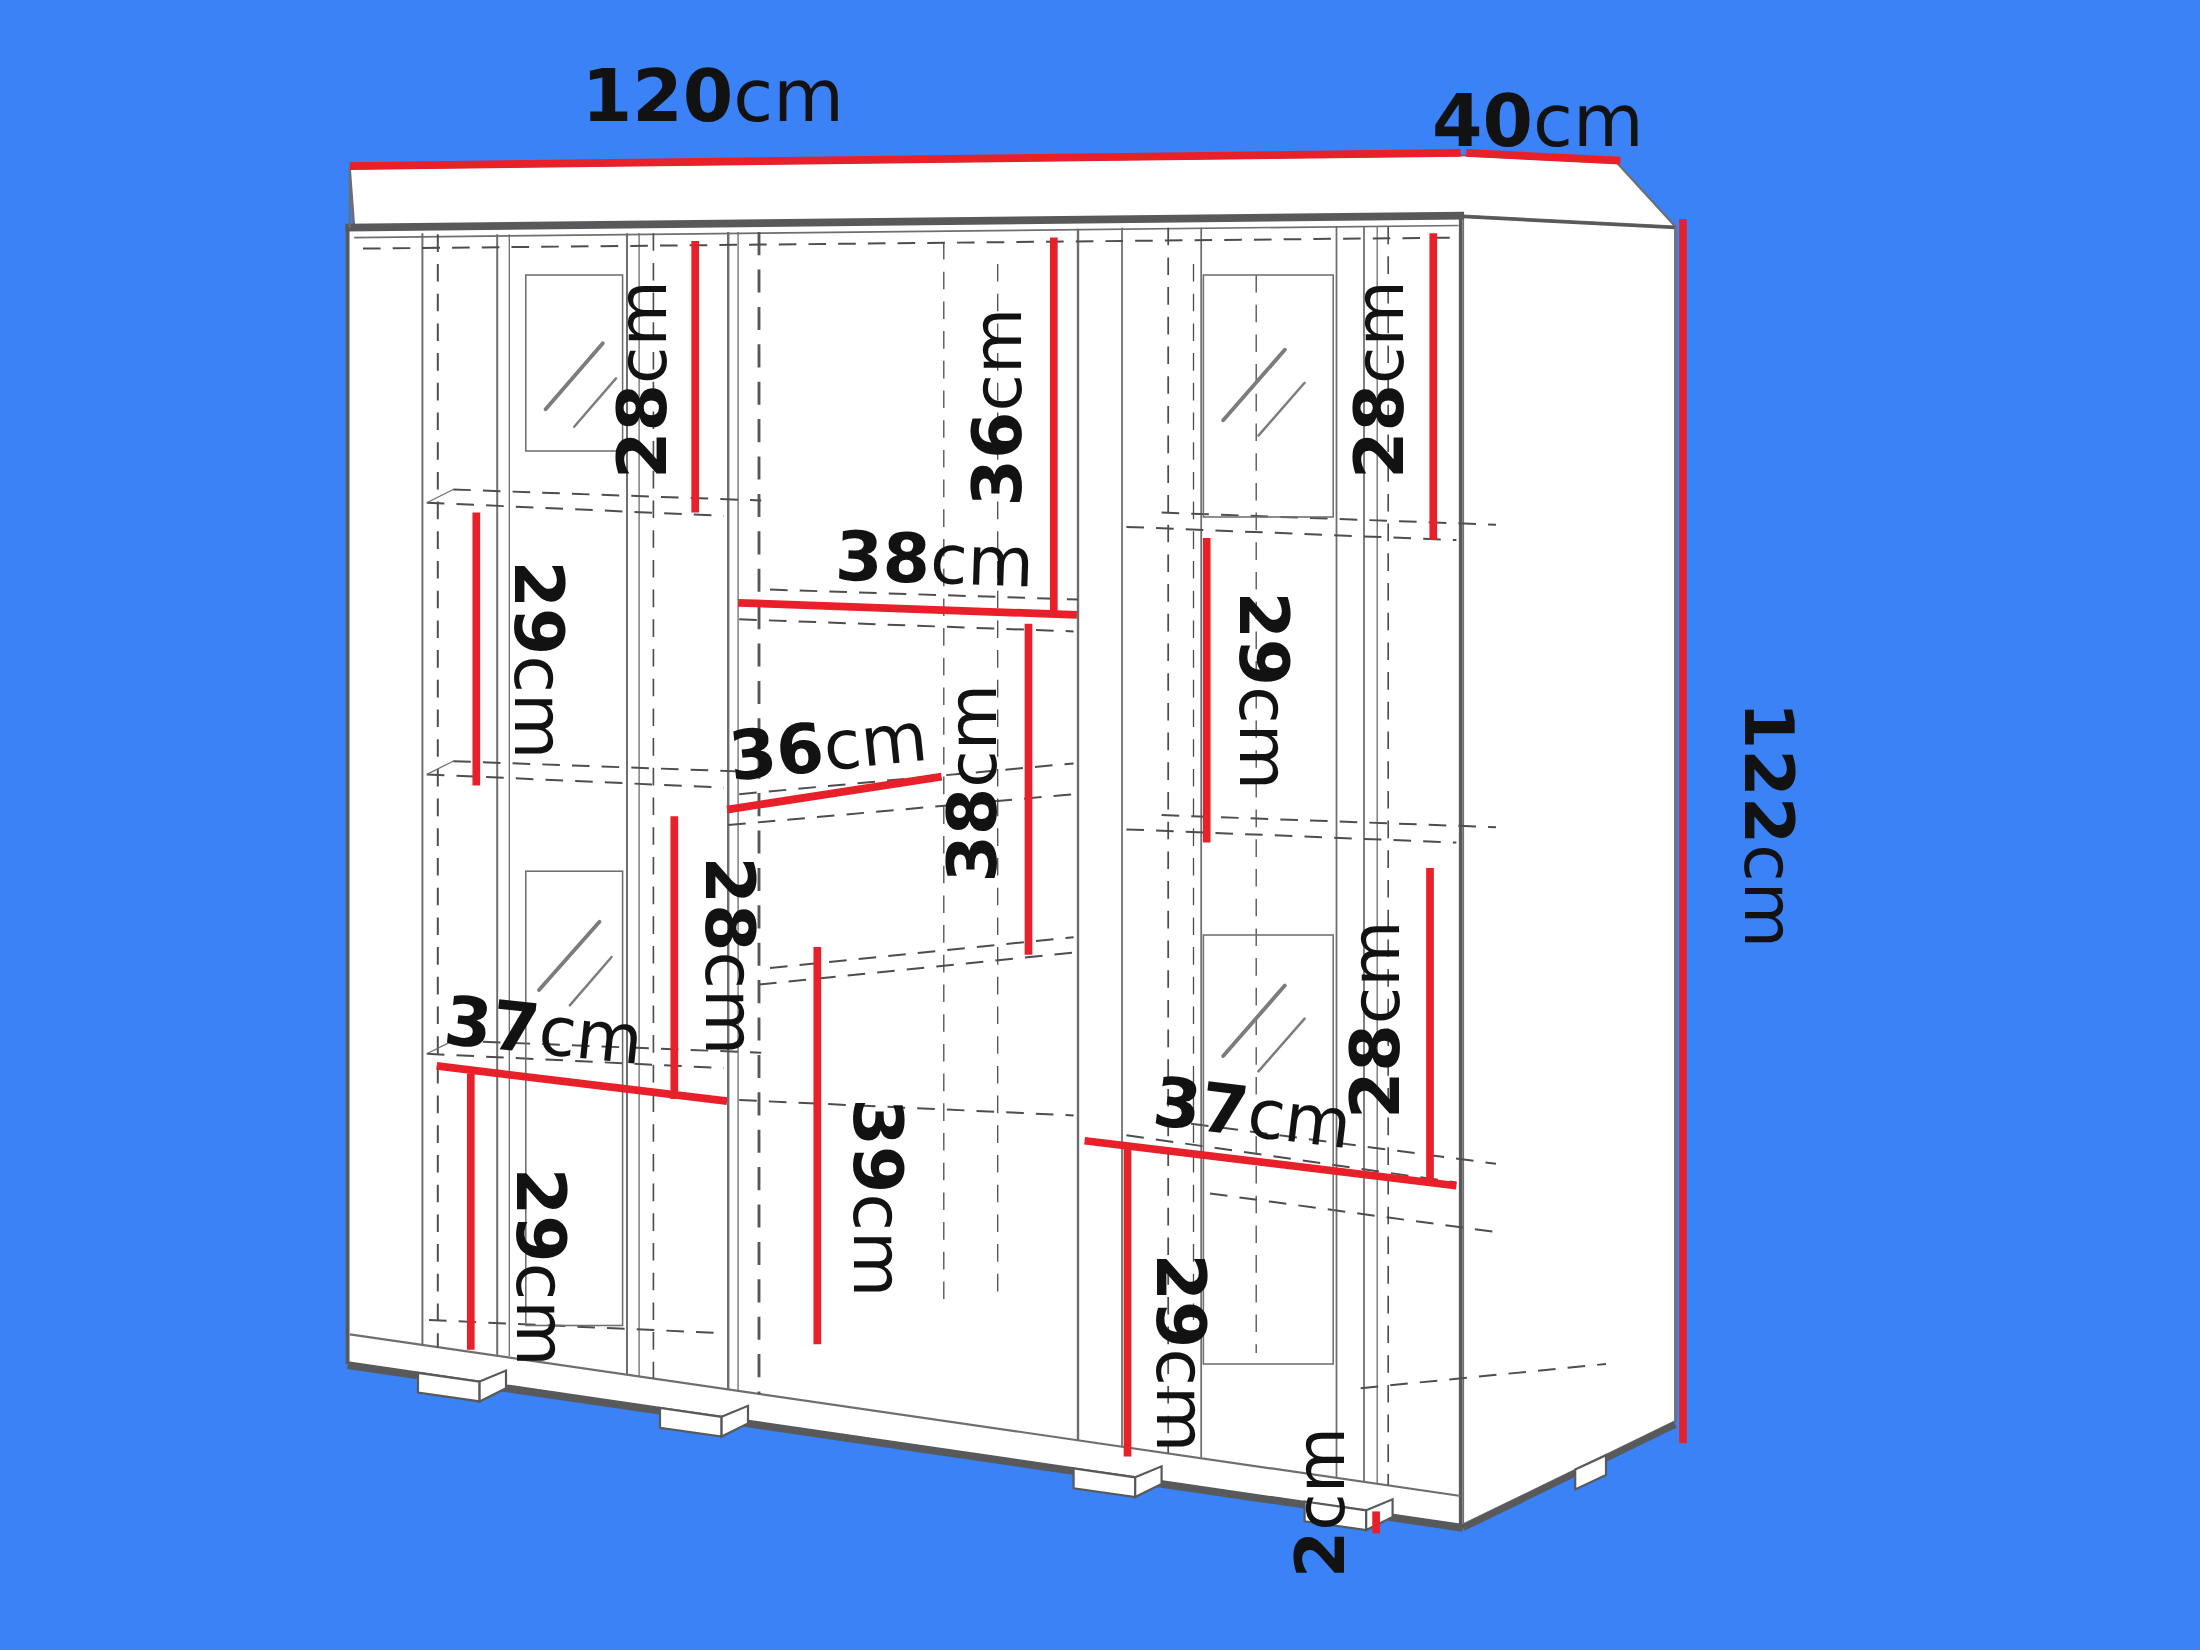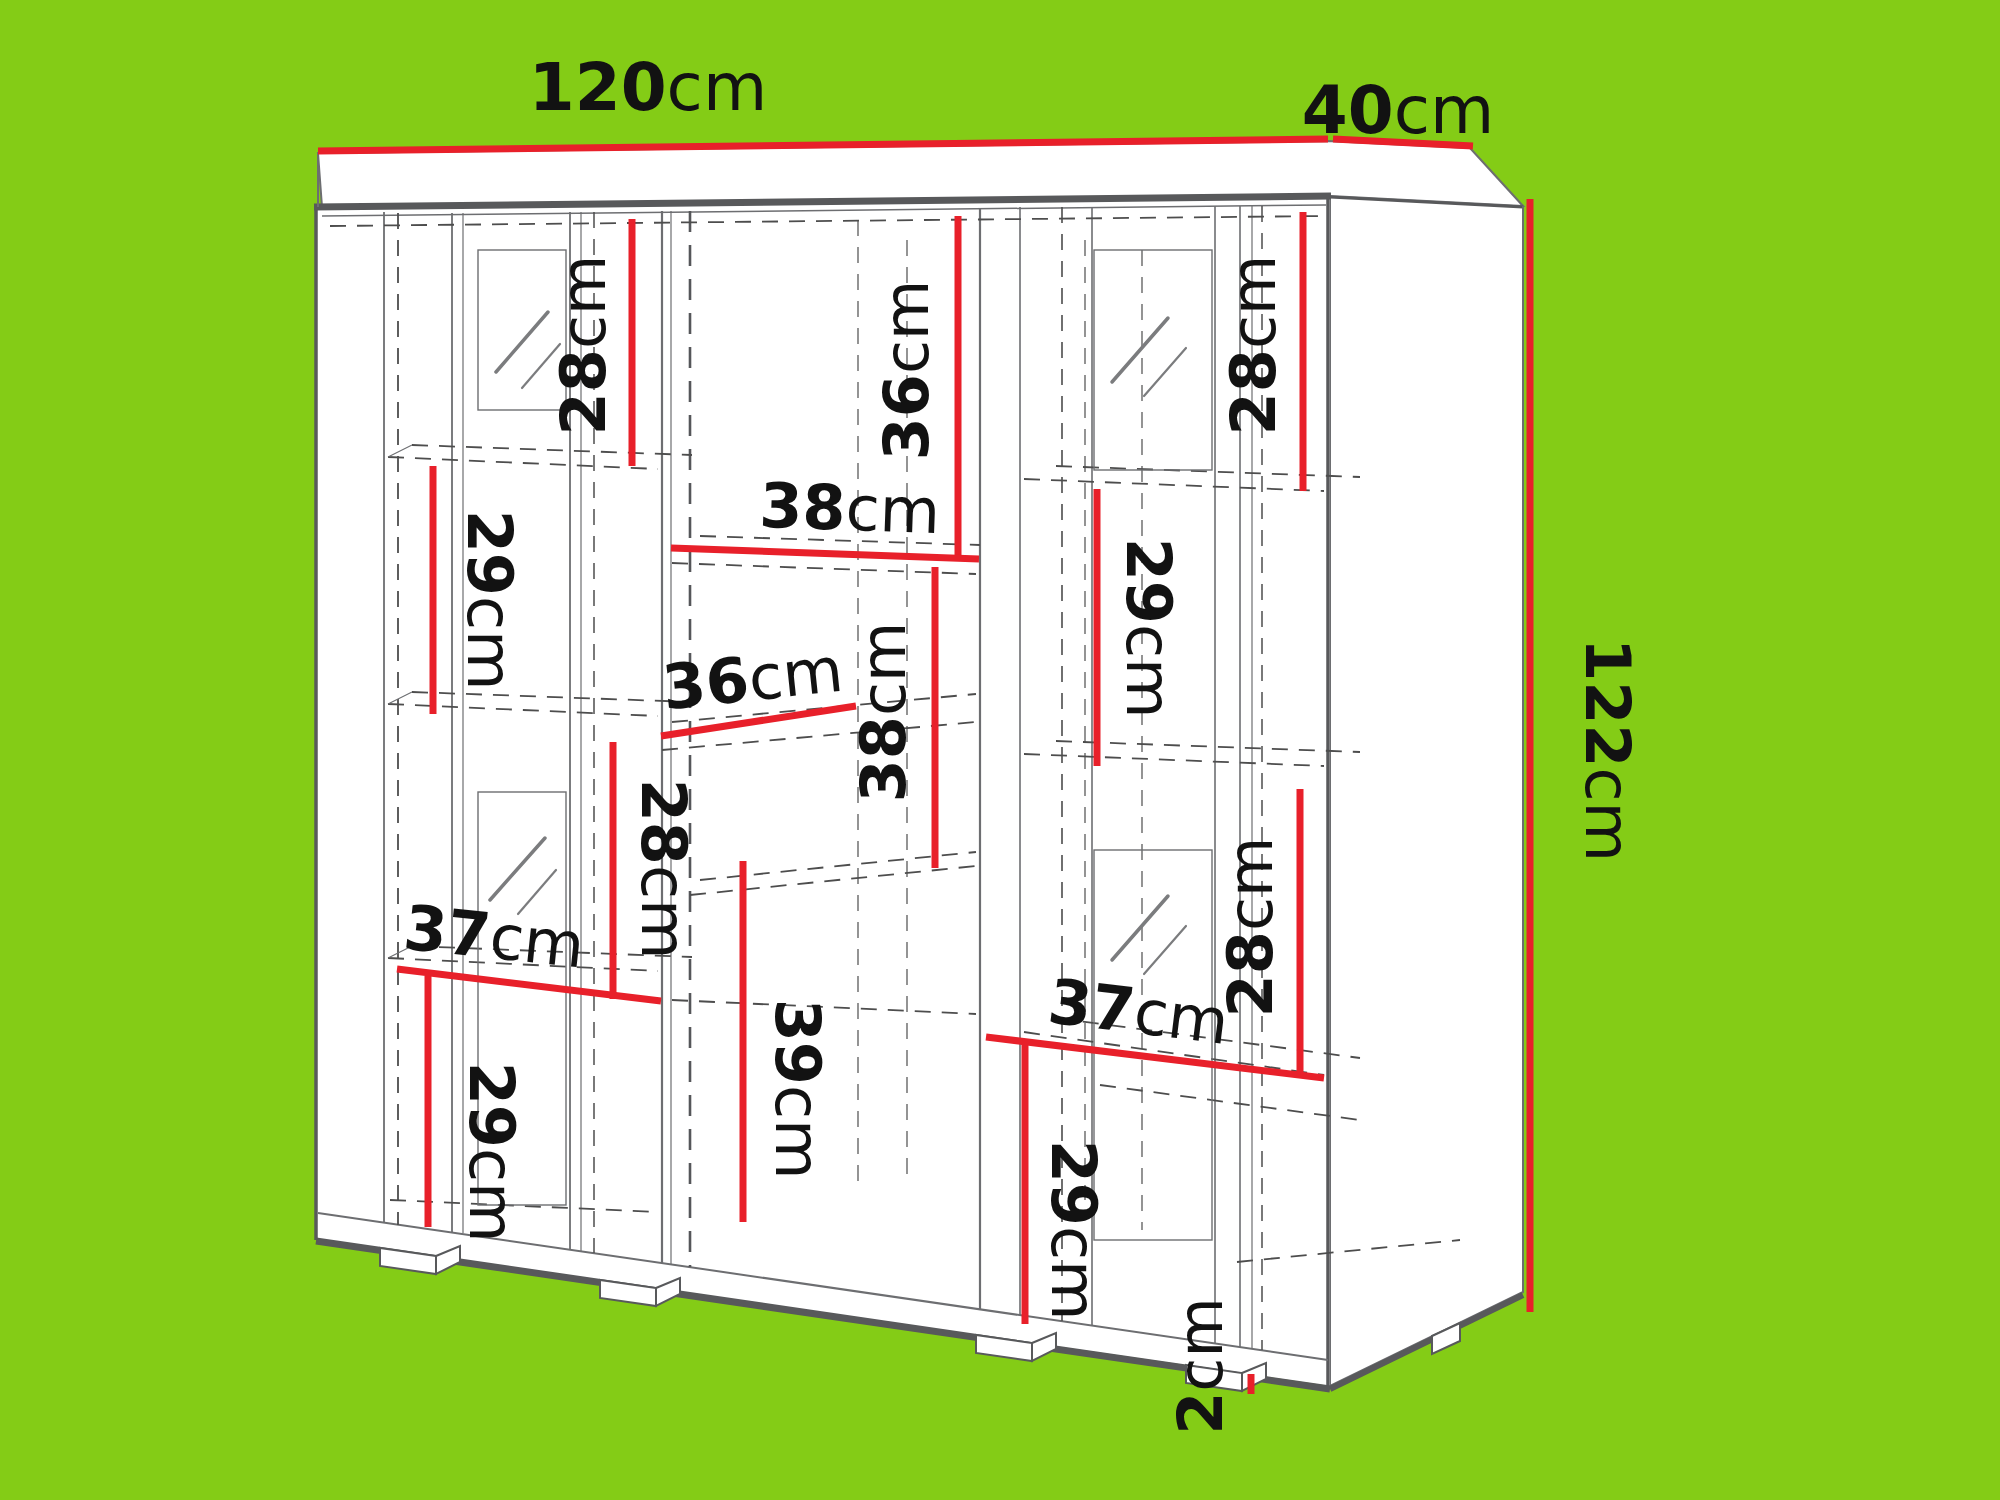--- a/index.html
+++ b/index.html
@@ -1,16 +1,16 @@
 <!DOCTYPE html>
 <html><head>
 <meta charset="utf-8">
 <style>
   html,body{margin:0;padding:0;background:#ffffff;}
-  .stage{width:2000px;height:1500px;position:relative;background:#84cc16;overflow:hidden;}
+  .stage{width:2000px;height:1500px;position:relative;background:#3b82f6;overflow:hidden;}
   svg{display:block;}
   .dimtext{font-family:"DejaVu Sans","Liberation Sans",sans-serif;fill:#121212;}
   .dimtext .val{font-weight:700;}
   .dimtext .unit{font-weight:400;}
   .outline{stroke:#6d6e71;fill:none;}
   .face{fill:#ffffff;}
   .thick{stroke:#58595b;}
   .dash{stroke:#4d4d4d;stroke-dasharray:16 11;fill:none;}
   .dashbold{stroke:#555659;stroke-dasharray:21 13;fill:none;}
   .red{stroke:#e8202a;fill:none;}

